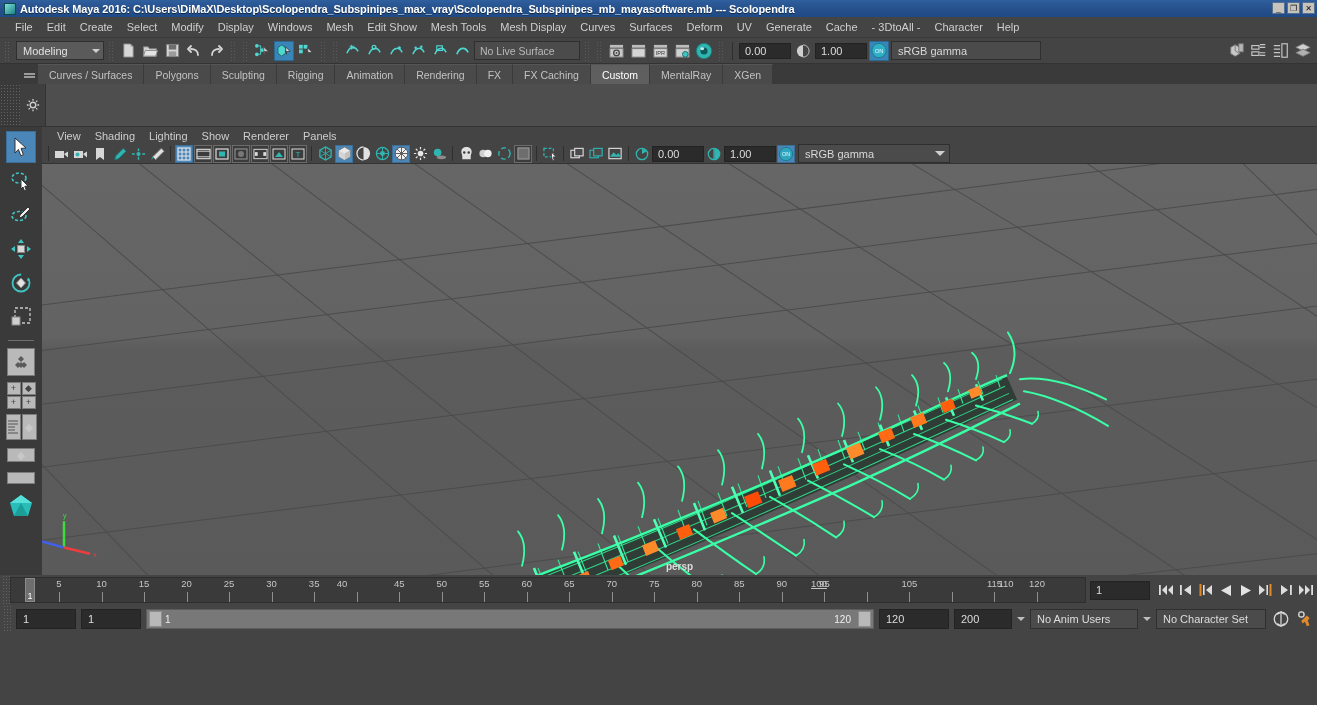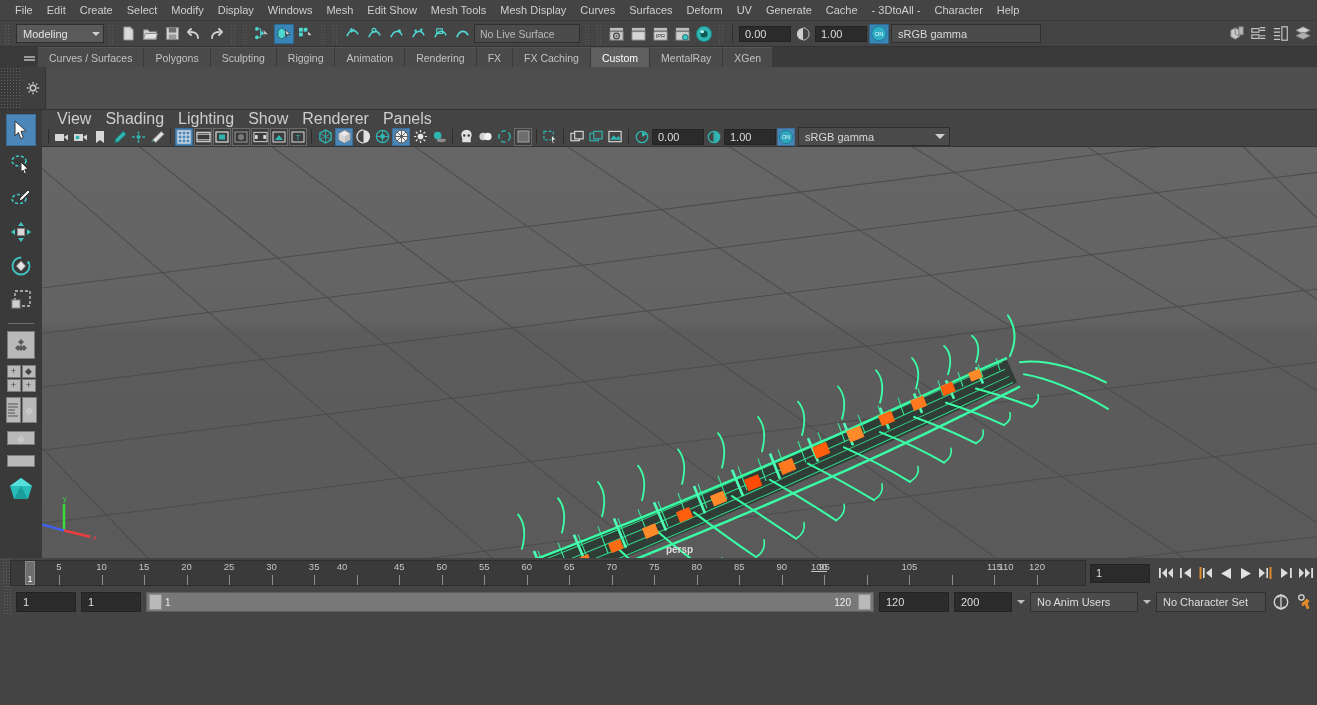--- a/index.html
+++ b/index.html
@@ -140,21 +140,21 @@
   .tool-grid2 div{ background:#b9b9b9;border:1px solid #7d7d7d;display:flex;align-items:center;justify-content:center;font-size:9px;color:#444;}
   .tool-half{ display:grid;grid-template-columns:15px 15px; height:26px; gap:1px; }
   .tool-half div{ background:#b9b9b9;border:1px solid #7d7d7d;display:flex;align-items:center;justify-content:center;}
   .tool-wide{ width:31px;height:14px;background:#b9b9b9;border:1px solid #7d7d7d;display:flex;align-items:center;justify-content:center;}
 
   
   .vpcol{ flex:1; display:flex; flex-direction:column; background:#3a3a3a; }
   .vpmenu{
     height:17px;background:#444;display:flex;align-items:center;padding-left:8px;
   }
-  .vpmenu .mi{ padding:17px 7px; font-size:16px; color:#cdcdcd; }
+  .vpmenu .mi{ padding:17px 7px; font-size:11px; color:#cdcdcd; }
   .vptools{
     height:20px;background:#444;display:flex;align-items:center;padding:0 3px;gap:1px;
     border-bottom:1px solid #333;
   }
   .vbtn{
     width:18px;height:18px;display:flex;align-items:center;justify-content:center;
     border:1px solid transparent;flex:0 0 auto;
   }
   .vbtn.on{ background:#4a86b8;border-color:#3b6f99; }
   .vbtn.framed{ border:1px solid #6b6b6b;background:#3c3c3c; }
@@ -238,20 +238,29 @@
     width:8px;align-self:stretch;
     background-image:radial-gradient(#636363 .8px, transparent .9px);
     background-size:3px 3px;
   }
 </style>
 </head>
 <body>
 
 <div id="app">
 
+  <div class="titlebar">
+    <div class="tb-icon"></div>
+    <div class="tb-text">Autodesk Maya 2016: C:\Users\DiMaX\Desktop\Scolopendra_Subspinipes_max_vray\Scolopendra_Subspinipes_mb_mayasoftware.mb  ---  Scolopendra</div>
+    <div class="winbtns">
+      <div class="winbtn">_</div>
+      <div class="winbtn">❐</div>
+      <div class="winbtn">✕</div>
+    </div>
+  </div>
 
   <div class="menubar">
     <div class="mi">File</div>
     <div class="mi">Edit</div>
     <div class="mi">Create</div>
     <div class="mi">Select</div>
     <div class="mi">Modify</div>
     <div class="mi">Display</div>
     <div class="mi">Windows</div>
     <div class="mi">Mesh</div>

